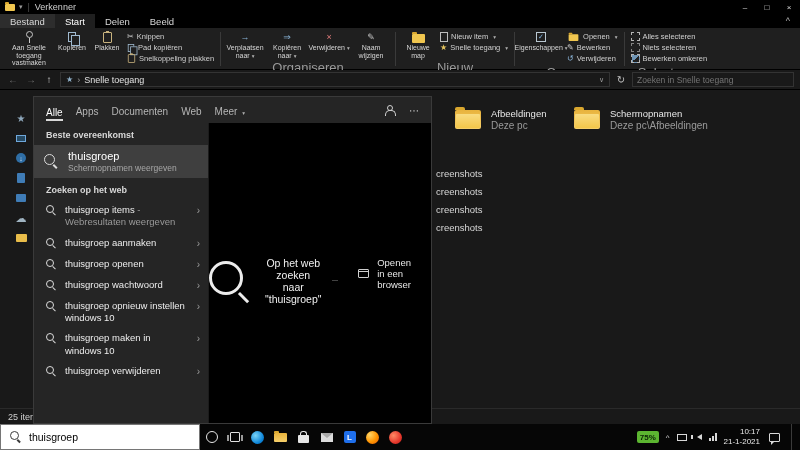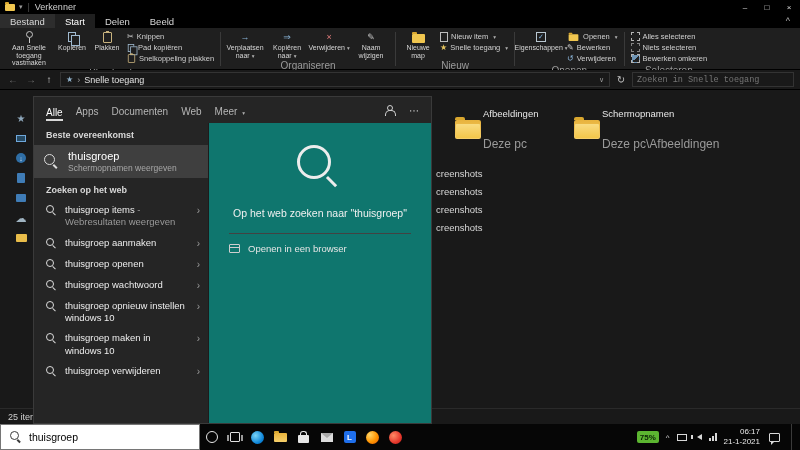--- a/index.html
+++ b/index.html
@@ -20,21 +20,21 @@
   #ribbontabs{position:absolute;left:0;top:14px;width:800px;height:14px;background:#000;display:flex;align-items:stretch;font-size:9.5px}
   .rtab{display:flex;align-items:center;padding:0 10px;color:#d8d8d8}
   .rtab.file{background:#2d2d2d}
   .rtab.active{background:#1f1f1f;color:#fff}
   #ribbon-collapse{margin-left:auto;margin-right:10px;align-self:center;color:#b5b5b5;font-size:9px}
 
   
   #ribbon{position:absolute;left:0;top:28px;width:800px;height:42px;background:#1f1f1f;border-bottom:1px solid #000;display:flex;align-items:stretch;padding:1px 2px 0}
   .rgroup{display:flex;flex-direction:column}
   .rgroup-content{flex:1;display:flex;align-items:stretch;padding:1px 2px 0}
-  .rgroup-label{font-size:10px;color:#9a9a9a;text-align:center;padding:0 4px 2px}
+  .rgroup-label{font-size:13px;color:#9a9a9a;text-align:center;padding:0 4px 2px}
   .rsep{width:1px;background:#3a3a3a;margin:3px 1px}
   .rbig{display:flex;flex-direction:column;align-items:center;justify-content:flex-start;padding:1px 2px;text-align:center;font-size:7px;line-height:1.08;color:#d6d6d6;width:42px}
   .w50{width:50px}.w38{width:38px}.w36{width:36px}.w34{width:34px}.w46{width:46px}
   .ric{height:12px;display:flex;align-items:center;justify-content:center;margin-bottom:1px}
   .rsmalls{display:flex;flex-direction:column;justify-content:flex-start;gap:2px;padding:2px 3px}
   .rsmall{display:flex;align-items:center;gap:3px;font-size:7.5px;color:#d0d0d0;height:9px;white-space:nowrap}
   .rcaret{font-size:5.5px;color:#b0b0b0;margin-left:2px}
   .g{line-height:1;font-size:9px;color:#c9c9c9}
   .g-red{color:#e07b7b}.g-blue{color:#8ab4d8}.g-yel{color:#e3c35f}
   .gs{font-size:8px}
@@ -61,40 +61,40 @@
   
   #addressbar{position:absolute;left:0;top:70px;width:800px;height:20px;background:#191919;display:flex;align-items:center;gap:4px;padding:0 6px;border-bottom:1px solid #000}
   .nav-arrow{font-size:10px;color:#6e6e6e;width:14px;text-align:center}
   .nav-arrow.enabled{color:#cfcfcf}
   #crumbbox{flex:1;height:15px;background:#191919;border:1px solid #333;display:flex;align-items:center;font-size:9px;color:#e0e0e0;padding:0 5px;gap:4px}
   .crumb-star{color:#8fb0c9;font-size:8px}
   .crumb-chev{color:#9a9a9a;font-size:9px}
   #crumb-dd{margin-left:auto;color:#9a9a9a;font-size:7px}
   #refresh{color:#c0c0c0;font-size:10px;width:14px;text-align:center}
   #searchbox{width:162px;height:15px;border:1px solid #333;background:#191919;display:flex;align-items:center;padding:0 4px}
-  #searchbox input{flex:1;background:transparent;border:none;outline:none;color:#9a9a9a;font-size:8.5px;font-family:Liberation Mono, monospace}
+  #searchbox input{flex:1;background:transparent;border:none;outline:none;color:#9a9a9a;font-size:8.5px;font-family:Liberation Sans, sans-serif}
 
   
   #main{position:absolute;left:0;top:90px;width:800px;height:318px;background:#191919}
   #navpeek{position:absolute;left:15px;top:22px;display:flex;flex-direction:column;gap:8px;align-items:center}
   .np{width:12px;height:12px;display:flex;align-items:center;justify-content:center;font-size:10px}
   .np-star{color:#8fa8bc;font-size:10px}
   .np-mon{width:10px;height:7px;border:1px solid #6fa8dc;background:#274a63}
   .np-dl{width:10px;height:10px;border-radius:50%;background:#2f6ea5;color:#cfe4f5;font-size:7px;display:flex;align-items:center;justify-content:center}
   .np-doc{width:8px;height:10px;background:#3f7cb6;border-radius:1px}
   .np-pic{width:10px;height:8px;background:#3f7cb6;border-radius:1px}
   .np-cloud{color:#9fb3c1;font-size:11px}
   .np-folder{width:11px;height:8px;background:#e9bd4a;border-radius:1px}
 
-  .tile{position:absolute;display:flex;align-items:center;gap:2px}
+  .tile{position:absolute;display:flex;align-items:center;gap:10px}
   .folder-lg{position:relative;width:26px;height:19px;background:linear-gradient(#e8b33c,#f6cf6a);border-radius:2px;flex:none}
   .folder-lg::before{content:"";position:absolute;top:-3px;left:0;width:10px;height:3px;background:#d9a72f;border-radius:2px 2px 0 0}
   .folder-lg::after{content:"";position:absolute;left:1px;top:4px;right:1px;bottom:1px;background:linear-gradient(#f9dc82,#f3c64a);border-radius:1px}
   .tile-name{font-size:9.5px;color:#e8e8e8}
-  .tile-path{font-size:12px;color:#9a9a9a;margin-top:18px}
+  .tile-path{font-size:10px;color:#9a9a9a;margin-top:1px}
   .frow{position:absolute;left:436px;font-size:9.5px;color:#d8d8d8}
 
   #statusbar{position:absolute;left:0;top:408px;width:800px;height:16px;background:#191919;border-top:1px solid #2a2a2a;display:flex;align-items:center;padding:0 8px;font-size:9px;color:#cfcfcf}
 
   
   #flyout{position:absolute;left:33px;top:96px;width:399px;height:328px;background:#252525;z-index:5;display:flex;flex-direction:column;border:1px solid #3a3a3a}
   #flyout-tabs{height:26px;display:flex;align-items:center;padding:0 12px;gap:13px;font-size:10px;color:#b5b5b5;flex:none}
   .ftab{padding:7px 0 5px}
   .ftab.active{color:#fff;border-bottom:2px solid #d9d9d9;padding-bottom:1px}
   .ftab-right{margin-left:auto;display:flex;align-items:center;gap:14px;color:#d0d0d0}
@@ -104,21 +104,21 @@
   #flyout-body{flex:1;display:flex;min-height:0}
   #fly-left{width:174px;display:flex;flex-direction:column}
   .fsection{font-size:9px;font-weight:bold;color:#d8d8d8;padding:7px 12px 5px}
   #bestmatch{background:#3f3f3f;display:flex;align-items:center;gap:9px;padding:5px 10px;min-height:31px}
   .bm-title{font-size:11px;color:#fff}
   .bm-sub{font-size:8.5px;color:#a8a8a8;margin-top:1px}
   .sitem{display:flex;align-items:flex-start;gap:8px;padding:4px 6px 4px 12px;font-size:9.5px;color:#ececec;line-height:1.3}
   .stext{flex:1}
   .snote{color:#9a9a9a}
   .sarrow{color:#9a9a9a;font-size:10px;flex:none;margin-right:2px}
-  #fly-right{flex:1;background:#0f766e;border-left:1px solid #1c1c1c;display:flex;flex-direction:column;align-items:center}
+  #fly-right{flex:1;background:#000000;border-left:1px solid #1c1c1c;display:flex;flex-direction:row;align-items:center}
   .mag{position:relative;display:inline-block;color:#dcdcdc;flex:none}
   .mag-s{width:11px;height:11px;margin-top:1px}
   .mag-s::before{content:"";position:absolute;left:0;top:0;width:6px;height:6px;border:1.4px solid currentColor;border-radius:50%}
   .mag-s::after{content:"";position:absolute;left:7px;top:7px;width:4px;height:1.4px;background:currentColor;transform:rotate(45deg);transform-origin:0 0}
   .mag-m{width:15px;height:15px}
   .mag-m::before{content:"";position:absolute;left:0;top:0;width:9px;height:9px;border:1.6px solid currentColor;border-radius:50%}
   .mag-m::after{content:"";position:absolute;left:10px;top:10px;width:5px;height:1.6px;background:currentColor;transform:rotate(45deg);transform-origin:0 0}
   .mag-big{width:46px;height:46px;margin-top:22px;color:#ececec}
   .mag-big::before{content:"";position:absolute;left:0;top:0;width:28px;height:28px;border:3px solid currentColor;border-radius:50%}
   .mag-big::after{content:"";position:absolute;left:31px;top:31px;width:13px;height:3px;background:currentColor;transform:rotate(45deg);transform-origin:0 0}
@@ -512,21 +512,21 @@
       <span class="batt">75%</span>
       <span class="tray-chev">^</span>
       <span class="ic-display"></span>
       <span class="ic-speaker"></span>
       <span class="ic-net">
           <i style="height:3px"></i>
           <i style="height:5px"></i>
           <i style="height:8px"></i>
         </span>
       <span class="clock">
-        <div>06:17</div>
+        <div>10:17</div>
         <div>21-1-2021</div>
       </span>
       <span class="ic-notif"></span>
       <span id="show-desktop"></span>
     </div>
   </div>
 
 </div>
 
 </body></html>

